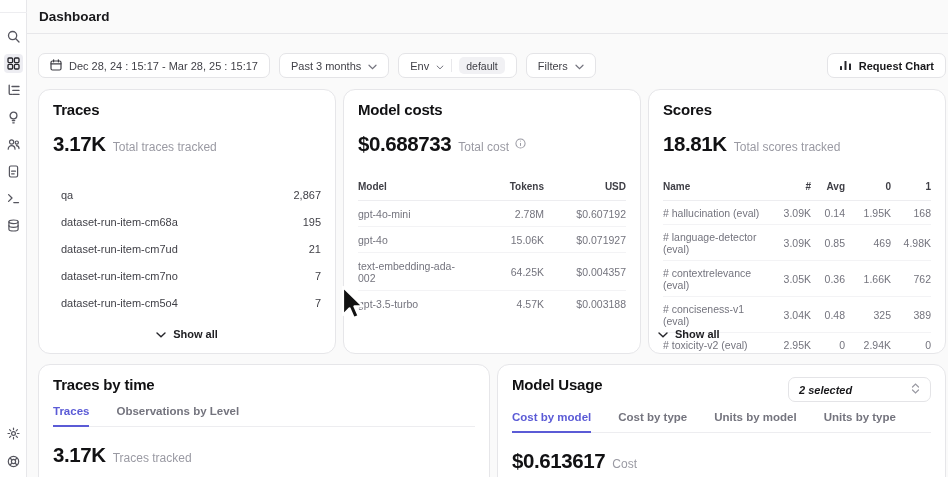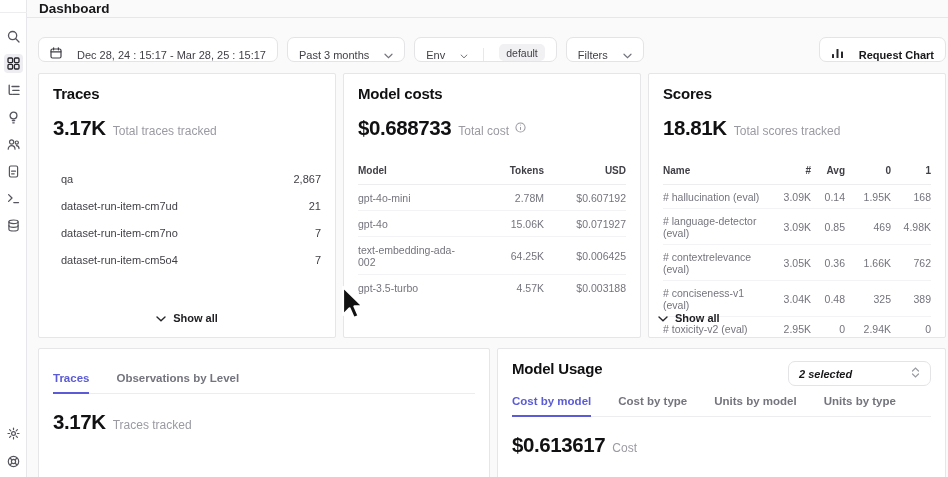--- a/index.html
+++ b/index.html
@@ -12,38 +12,38 @@
   .sidebar { position:absolute; left:0; top:0; width:27px; height:477px;
     background:#fff; border-right:1px solid #e7e7ea; display:flex;
     flex-direction:column; align-items:center; z-index:5; }
   .sb-divider { width:27px; border-top:1px solid #ededf0; margin-top:12px; }
   .sb-top { display:flex; flex-direction:column; gap:8px; margin-top:14px; align-items:center; }
   .sb-bottom { margin-top:auto; margin-bottom:6px; display:flex; flex-direction:column; gap:9px; align-items:center; }
   .sb-icon { width:19px; height:19px; display:flex; align-items:center; justify-content:center; border-radius:4px; color:#55555e; }
   .sb-icon svg { display:block; }
   .sb-icon.active { background:#ededf2; color:#26262b; }
   
-  .topbar { margin-left:27px; height:18px; background:#fafafa;
+  .topbar { margin-left:27px; height:34px; background:#fafafa;
     border-bottom:1px solid #e7e7ea; display:flex; align-items:center; padding-left:12px; }
   .topbar-title { font-size:13.5px; font-weight:700; color:#18181b; }
   
   .content { margin-left:27px; padding:19px 2px 0 11px; }
   .filter-row { display:flex; align-items:center; gap:9px; }
   .btn { background:#fff; border:1px solid #e4e4e7; border-radius:7px; height:25px;
-    display:inline-flex; align-items:flex-end; gap:15px; padding:0 11px; font-size:11px;
+    display:inline-flex; align-items:center; gap:7px; padding:0 11px; font-size:11px;
     color:#3f3f46; white-space:nowrap; cursor:default; }
   .btn .chev { margin-top:1px; }
   .pill { background:#f1f1f4; border-radius:5px; padding:2.5px 7px; font-size:10.5px; color:#3f3f46; }
   .env-sep { width:1px; height:13px; background:#e8e8eb; }
   .spacer { flex:1; }
   .btn.request { font-weight:700; color:#18181b; }
   
   .cards-row1 { display:grid; grid-template-columns:repeat(3,1fr); gap:7px; margin-top:11px; }
   .cards-row2 { display:grid; grid-template-columns:452px 449px; gap:7px; margin-top:10px; }
-  .card { background:#fff; border:1px solid #e6e6e9; border-radius:2px;
+  .card { background:#fff; border:1px solid #e6e6e9; border-radius:12px;
     padding:11px 14px; position:relative; }
   .cards-row1 .card { height:265px; }
   .cards-row2 .card { height:190px; }
   .card-title { font-size:15px; font-weight:700; color:#111113; letter-spacing:-0.2px; }
   .big-row { margin-top:14px; display:flex; align-items:baseline; gap:7px; }
   .big-num { font-size:20.5px; font-weight:700; color:#111113; letter-spacing:-0.4px; }
   .big-sub { font-size:12px; color:#9a9aa3; }
   .info-ic { color:#9a9aa3; margin-left:-1px; align-self:center; }
   
   .bar-list { margin-top:28px; }
@@ -215,20 +215,25 @@
         <span class="big-num">3.17K</span>
         <span class="big-sub">Total traces tracked</span>
       </div>
       <div class="bar-list">
         <div class="bar-row">
           <span class="bar-track"><span class="bar-fill" style="width: 100%;"></span></span>
           <span class="bar-label">qa</span>
           <span class="bar-value">2,867</span>
         </div>
         <div class="bar-row">
+          <span class="bar-track"><span class="bar-fill" style="width: 6.8%;"></span></span>
+          <span class="bar-label">dataset-run-item-cm68a</span>
+          <span class="bar-value">195</span>
+        </div>
+        <div class="bar-row">
           <span class="bar-track"><span class="bar-fill" style="width: 2%;"></span></span>
           <span class="bar-label">dataset-run-item-cm7ud</span>
           <span class="bar-value">21</span>
         </div>
         <div class="bar-row">
           <span class="bar-track"><span class="bar-fill" style="width: 1.6%;"></span></span>
           <span class="bar-label">dataset-run-item-cm7no</span>
           <span class="bar-value">7</span>
         </div>
         <div class="bar-row">
@@ -268,21 +273,21 @@
           <span class="r">$0.607192</span>
         </div>
         <div class="tbl-row">
           <span>gpt-4o</span>
           <span class="r">15.06K</span>
           <span class="r">$0.071927</span>
         </div>
         <div class="tbl-row">
           <span>text-embedding-ada-002</span>
           <span class="r">64.25K</span>
-          <span class="r">$0.006425</span>
+          <span class="r">$0.004357</span>
         </div>
         <div class="tbl-row">
           <span>gpt-3.5-turbo</span>
           <span class="r">4.57K</span>
           <span class="r">$0.003188</span>
         </div>
       </div>
     </section>
 
     <section class="card">
@@ -340,20 +345,21 @@
               <path d="M1 1 L5 4.8 L9 1"></path>
             </svg></span>
         <span>Show all</span>
       </div>
     </section>
   </div>
 
   <div class="cards-row2">
 
     <section class="card">
+      <h3 class="card-title">Traces by time</h3>
       <div class="tabs">
         <span class="tab active">Traces</span>
         <span class="tab">Observations by Level</span>
       </div>
       <div class="big-row" style="margin-top:16px;">
         <span class="big-num">3.17K</span>
         <span class="big-sub">Traces tracked</span>
       </div>
     </section>
 

